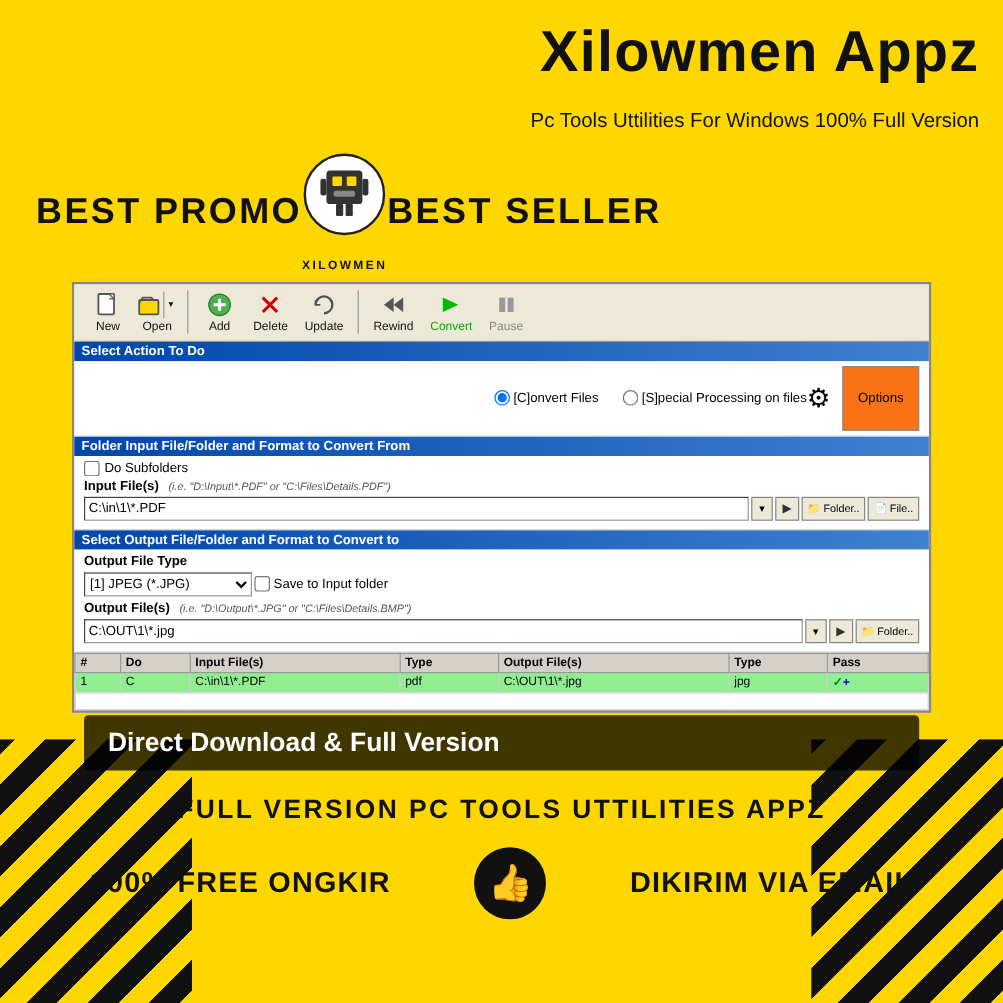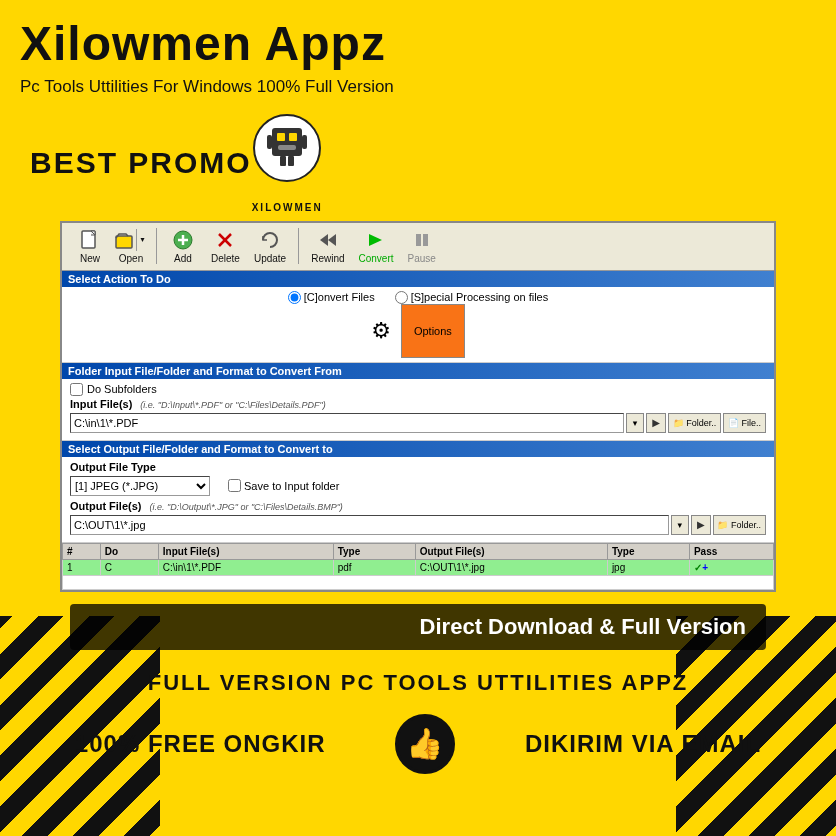--- a/index.html
+++ b/index.html
@@ -54,39 +54,39 @@
       width: 200px;
       height: 220px;
       background: repeating-linear-gradient(
         -45deg,
         #111 0px, #111 18px,
         #FFD700 18px, #FFD700 36px
       );
     }
 
     .header-section {
-      text-align: left;
+      text-align: right;
       padding: 18px 20px 8px;
       position: relative;
       z-index: 2;
     }
 
     .app-title {
       font-size: 48px;
       font-weight: 900;
       color: #111;
       letter-spacing: 1px;
       line-height: 1.1;
     }
 
     .app-subtitle {
       font-size: 17px;
       font-weight: 400;
       color: #111;
-      margin-top: 6px;
+      margin-top: 20px;
     }
 
     .badges-row {
       display: flex;
       justify-content: flex-start;
       align-items: center;
       padding: 8px 30px 8px;
       position: relative;
       z-index: 2;
     }
@@ -396,22 +396,22 @@
 
     .plus-blue {
       color: blue;
       font-weight: bold;
     }
 
     
     .bottom-section {
       position: relative;
       z-index: 2;
-      text-align: right;
-      padding: 12px 20px 6px;
+      text-align: left;
+      padding: 2px 20px 6px;
     }
 
     .download-banner {
       background: rgba(0,0,0,0.75);
       color: white;
       font-size: 22px;
       font-weight: 700;
       padding: 10px 20px;
       margin: 0 50px;
       border-radius: 4px;
@@ -484,20 +484,21 @@
         <rect x="37" y="20" width="8" height="8" rx="1" fill="#FFD700"></rect>
         <rect x="26" y="32" width="18" height="5" rx="2" fill="#888"></rect>
         <rect x="28" y="43" width="6" height="10" rx="1" fill="#333"></rect>
         <rect x="36" y="43" width="6" height="10" rx="1" fill="#333"></rect>
         <rect x="15" y="22" width="5" height="14" rx="2" fill="#333"></rect>
         <rect x="50" y="22" width="5" height="14" rx="2" fill="#333"></rect>
       </svg>
       <div class="logo-label">XILOWMEN</div>
     </div>
 
+    <div class="badge-text">BEST SELLER</div>
   </div>
 
   <div class="app-window">
 
     <div class="toolbar">
 
       <div class="toolbar-btn">
         <div class="toolbar-icon">
           <svg width="22" height="22" viewBox="0 0 22 22">
               <rect x="3" y="2" width="13" height="17" rx="1" fill="white" stroke="#555" stroke-width="1.5"></rect>
@@ -583,21 +584,21 @@
             </svg>
         </div>
         <span>Pause</span>
       </div>
     </div>
 
     <div class="section-header">
       <span>Select Action To Do</span>
     </div>
     <div class="section-body">
-      <div style="display:flex; justify-content:flex-start; align-items:center;flex-direction:column;">
+      <div style="display:flex; justify-content:flex-end; align-items:center;">
         <div class="radio-row">
           <div class="radio-item">
             <input type="radio" name="action" checked="" style="">
             <span>[C]onvert Files</span>
           </div>
           <div class="radio-item">
             <input type="radio" name="action" style="">
             <span>[S]pecial Processing on files</span>
           </div>
         </div>
@@ -640,21 +641,21 @@
     </div>
 
     <div class="output-section">
       <div class="section-header">
         <span>Select Output File/Folder and Format to Convert to</span>
       </div>
       <div class="section-body">
         <div class="output-type-row">
           <span class="output-label">Output File Type</span>
         </div>
-        <div style="display:flex; align-items:center; gap:18px; margin-bottom:4px;">
+        <div style="display:flex; align-items:center; gap:2px; margin-bottom:4px;">
           <select class="type-select">
             <option>[1] JPEG (*.JPG)</option>
           </select>
           <div class="save-checkbox-row">
             <input type="checkbox" style="">
             <span>Save to Input folder</span>
           </div>
         </div>
         <div style="display:flex; align-items:baseline; gap:4px; margin-bottom:2px;">
           <span class="field-label">Output File(s)</span>

